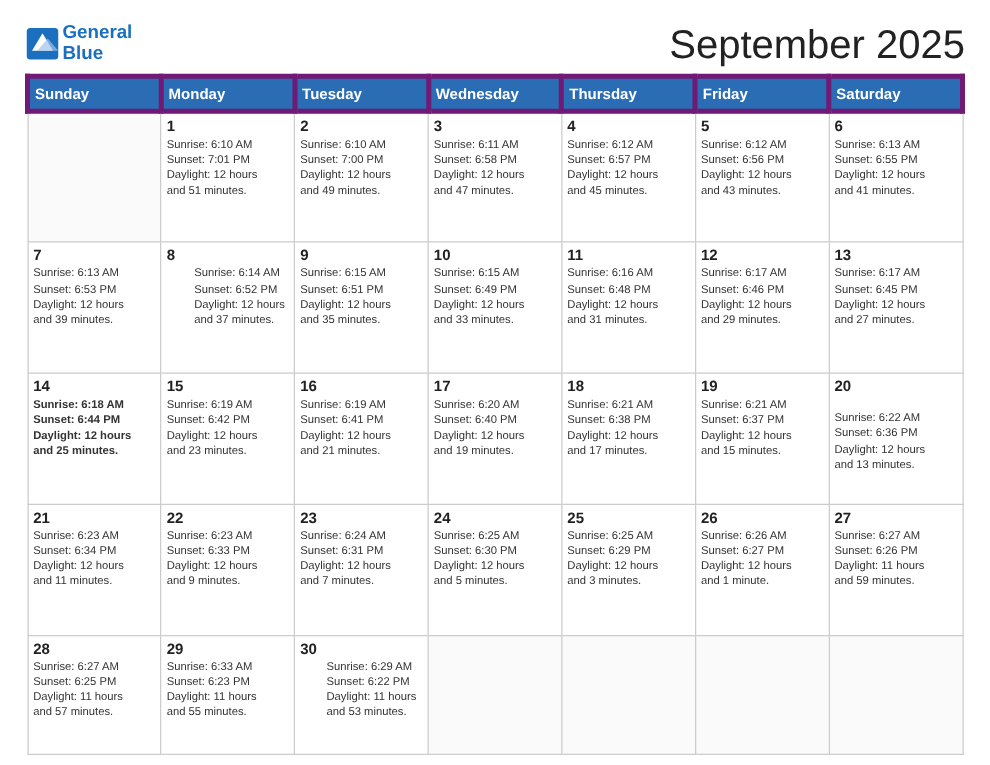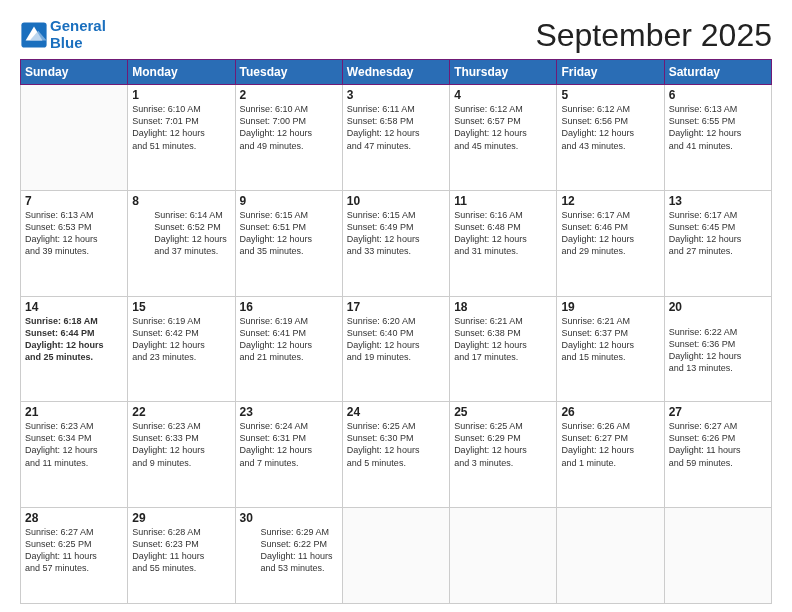--- a/index.html
+++ b/index.html
@@ -64,21 +64,21 @@
       width: 100%;
       table-layout: fixed;
     }
     .calendar th {
       background-color: #2a6db5;
       color: #fff;
       font-size: 12px;
       font-weight: bold;
       padding: 5px 4px;
       text-align: left;
-      border: 1px solid #701a75;
+      border: 4px solid #701a75;
     }
     .calendar td {
       border: 1px solid #ccc;
       vertical-align: top;
       padding: 3px 4px;
       font-size: 9.5px;
       color: #333;
       height: 88px;
     }
     .day-number {
@@ -335,21 +335,21 @@
         <tr class="last-row">
           <td>
             <span class="day-number">28</span>
             <div class="day-info" style="white-space: pre-line;">Sunrise: 6:27 AM
 Sunset: 6:25 PM
 Daylight: 11 hours
 and 57 minutes.</div>
           </td>
           <td>
             <span class="day-number">29</span>
-            <div class="day-info" style="white-space: pre-line;">Sunrise: 6:28 AM
+            <div class="day-info" style="white-space: pre-line;">Sunrise: 6:33 AM
 Sunset: 6:23 PM
 Daylight: 11 hours
 and 55 minutes.</div>
           </td>
           <td>
             <span class="day-number">30</span>
             <div class="day-info" style="white-space: pre-line; margin-left: 21px;">Sunrise: 6:29 AM
 Sunset: 6:22 PM
 Daylight: 11 hours
 and 53 minutes.</div>

